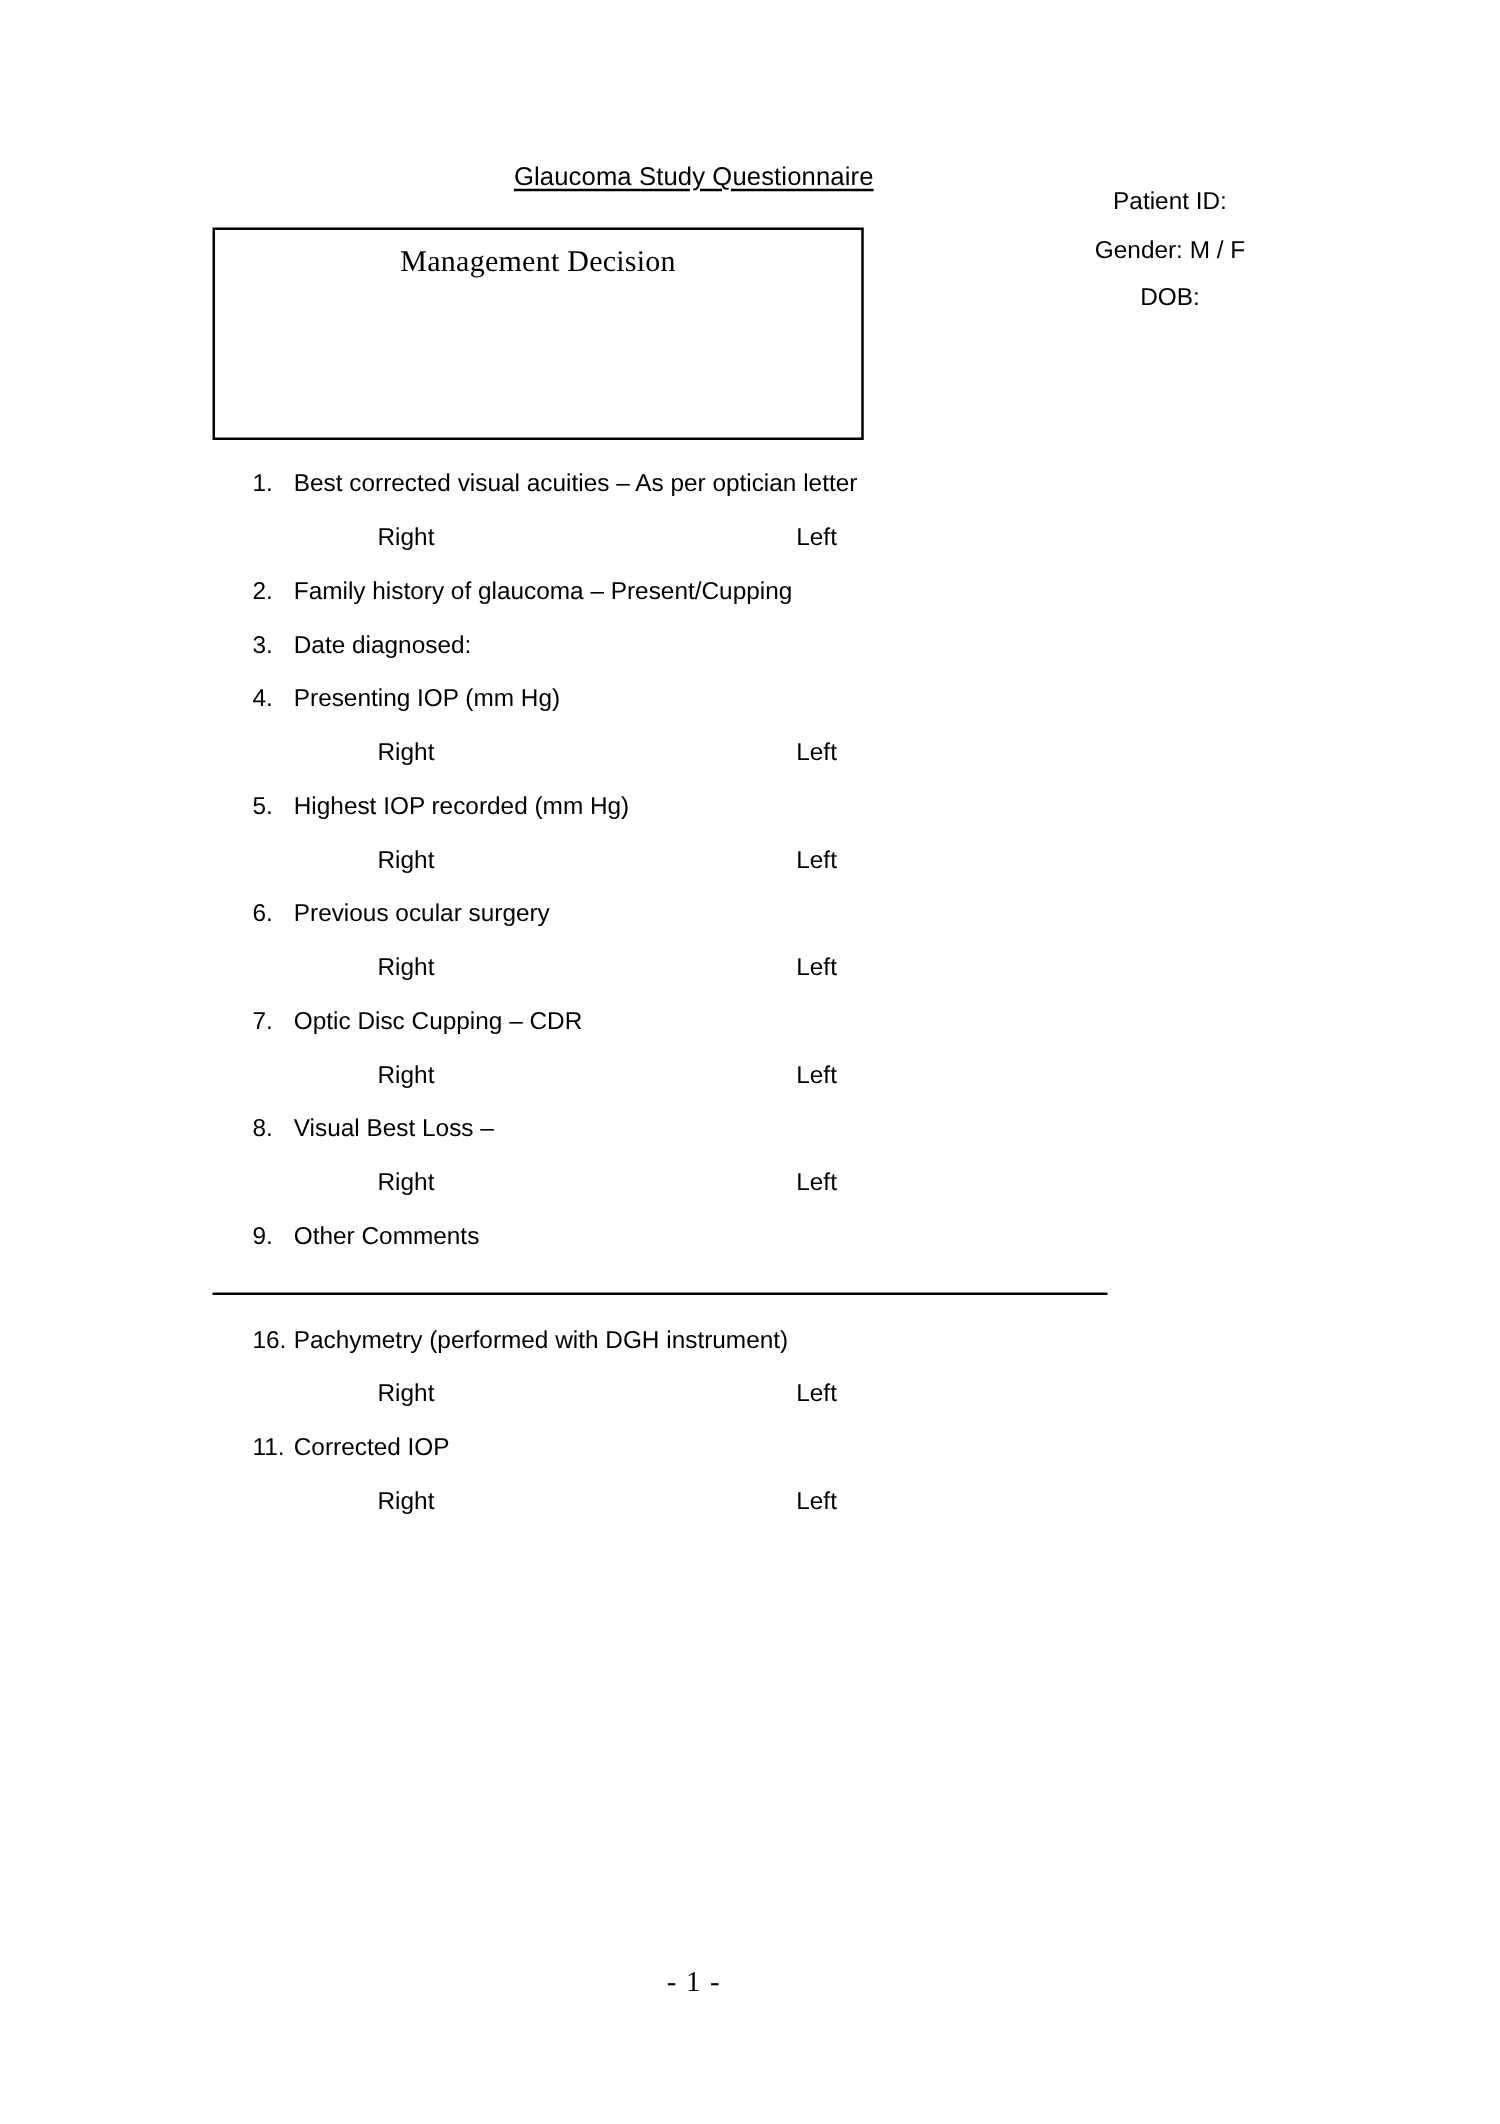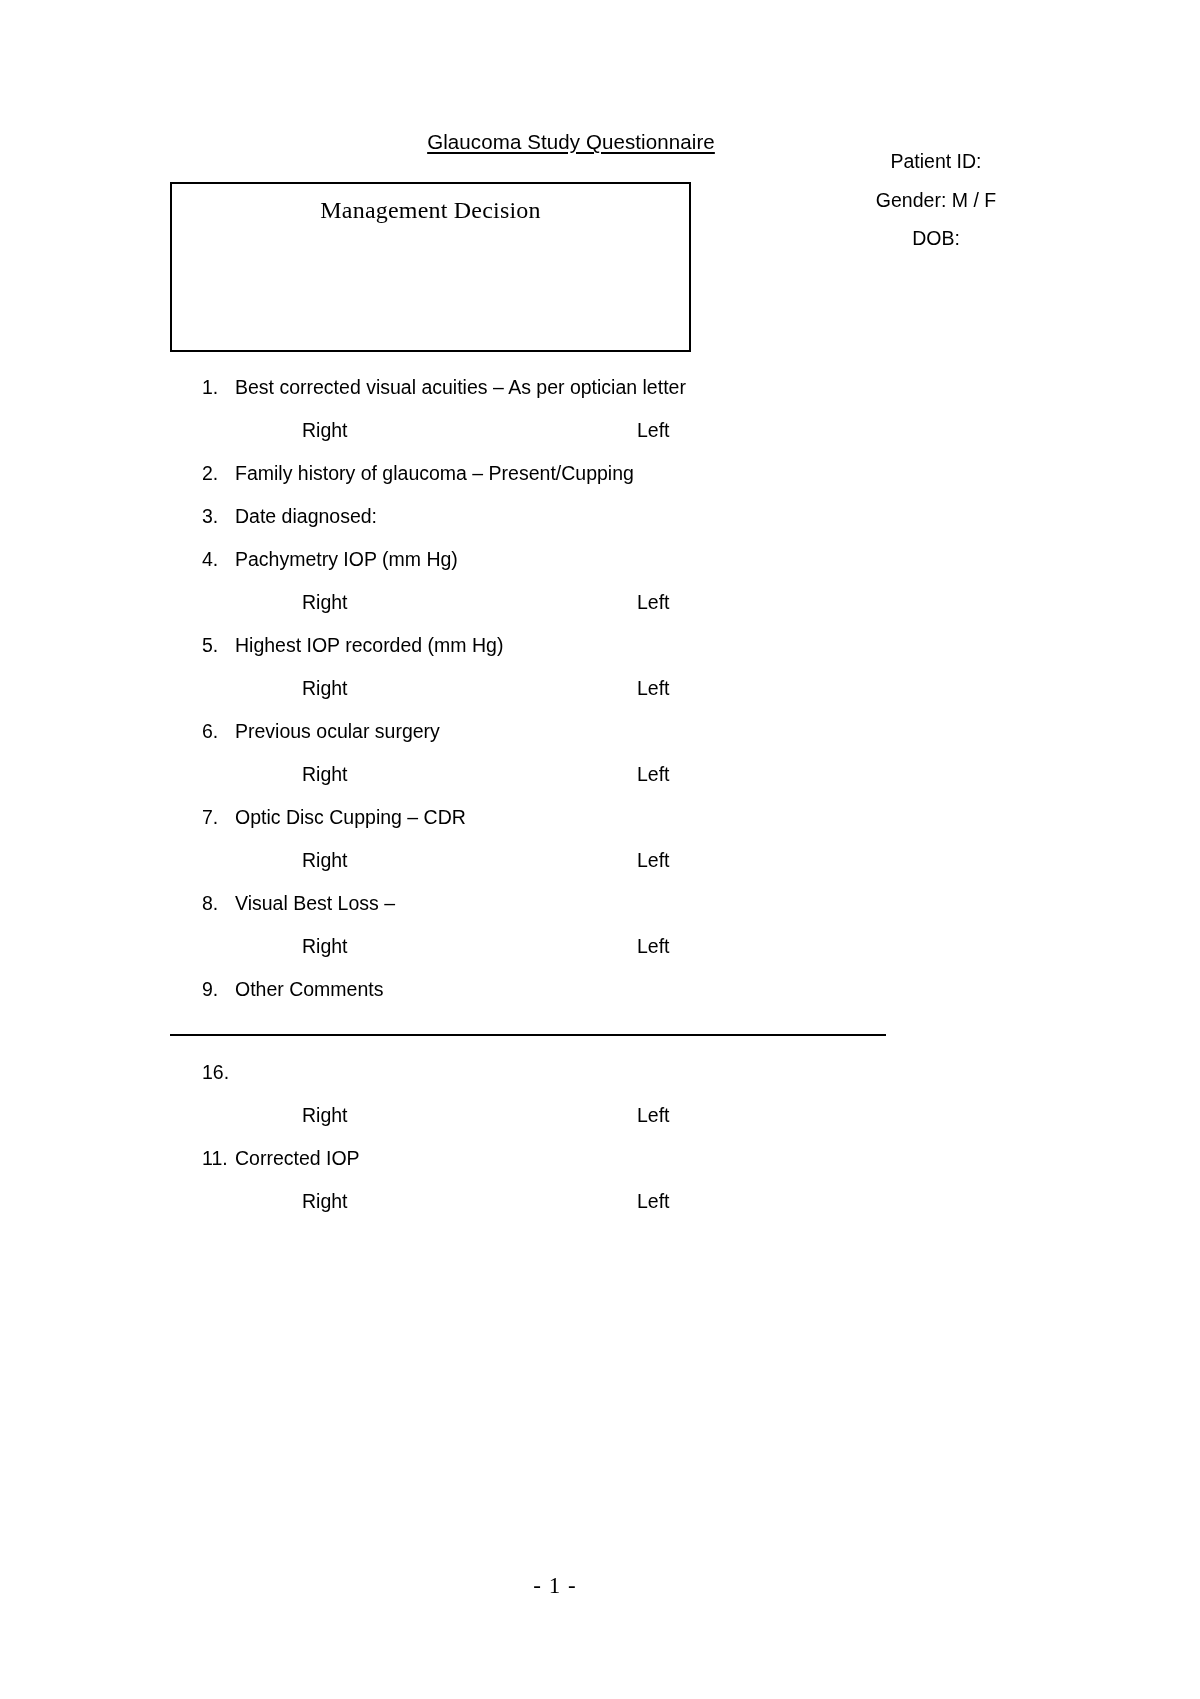--- a/index.html
+++ b/index.html
@@ -20,21 +20,21 @@
   .page {
     position: relative;
     width: 1200px;
     height: 1699px;
     background: #ffffff;
   }
 
   
   .doc-title {
     position: absolute;
-    left: 16px;
+    left: 0;
     top: 130px;
     width: 1110px;
     text-align: center;
     font-size: 20.5px;
     letter-spacing: 0.1px;
     line-height: 1.2;
   }
   .doc-title span {
     text-decoration: underline;
     text-underline-offset: 3px;
@@ -184,21 +184,21 @@
       <div class="q-item">
         <span class="q-num">2.</span>
         <span class="q-text">Family history of glaucoma – Present/Cupping</span>
       </div>
       <div class="q-item">
         <span class="q-num">3.</span>
         <span class="q-text">Date diagnosed:</span>
       </div>
       <div class="q-item">
         <span class="q-num">4.</span>
-        <span class="q-text">Pachymetry IOP (mm Hg)</span>
+        <span class="q-text">Presenting IOP (mm Hg)</span>
       </div>
       <div class="rl-row">
         <span class="rl-right">Right</span>
         <span class="rl-left">Left</span>
       </div>
       <div class="q-item">
         <span class="q-num">5.</span>
         <span class="q-text">Highest IOP recorded (mm Hg)</span>
       </div>
       <div class="rl-row">
@@ -233,20 +233,21 @@
         <span class="q-num">9.</span>
         <span class="q-text">Other Comments</span>
       </div>
     </div>
 
   <div class="divider"></div>
 
   <div class="qlist2">
       <div class="q-item">
         <span class="q-num">16.</span>
+        <span class="q-text">Pachymetry (performed with DGH instrument)</span>
       </div>
       <div class="rl-row">
         <span class="rl-right">Right</span>
         <span class="rl-left">Left</span>
       </div>
       <div class="q-item">
         <span class="q-num">11.</span>
         <span class="q-text">Corrected IOP</span>
       </div>
       <div class="rl-row">

